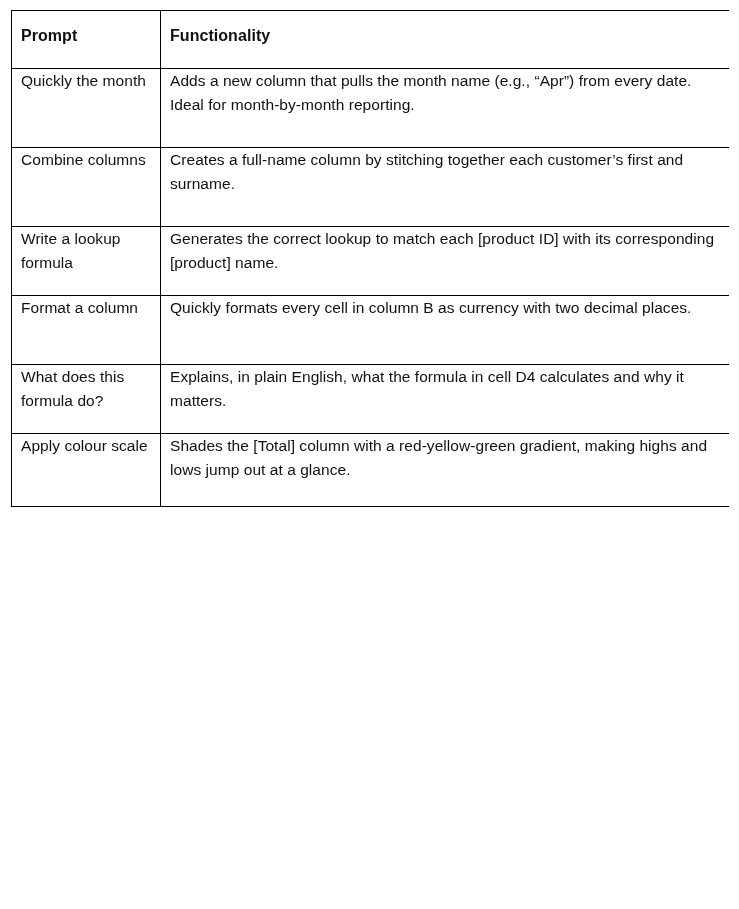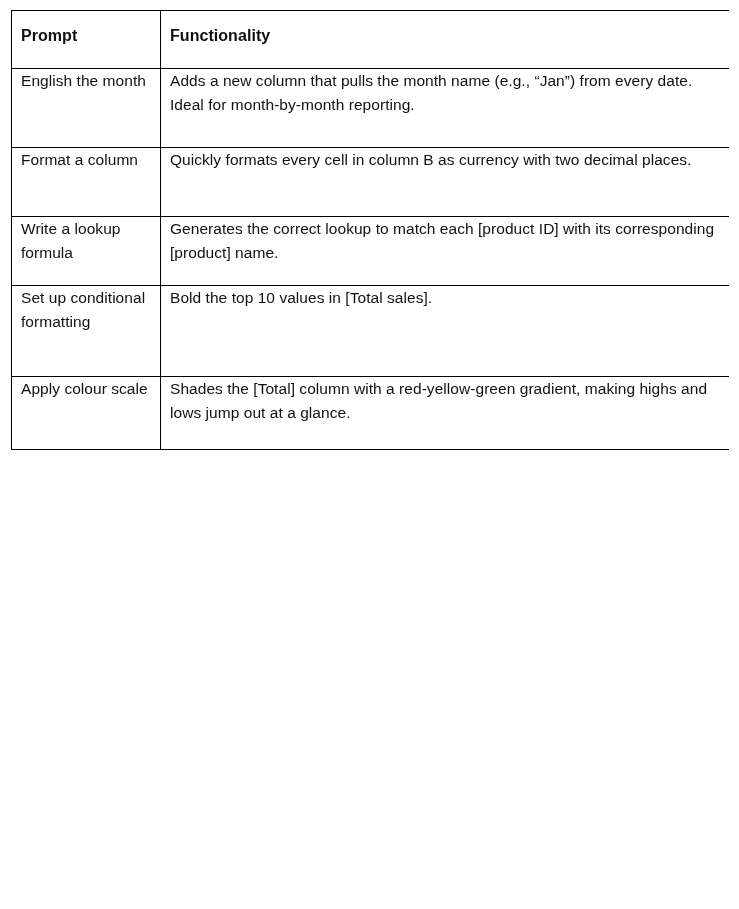--- a/index.html
+++ b/index.html
@@ -86,34 +86,38 @@
         <col class="col-func">
       </colgroup>
       <thead>
         <tr class="header-row">
           <th>Prompt</th>
           <th>Functionality</th>
         </tr>
       </thead>
       <tbody>
         <tr class="body-row">
-          <td class="r-h66">English the month</td>
-          <td class="r-h66">Adds a new column that pulls the month name (e.g., “Jan”) from every date. Ideal for month-by-month reporting.</td>
+          <td class="r-h66">Quickly the month</td>
+          <td class="r-h66">Adds a new column that pulls the month name (e.g., “Apr”) from every date. Ideal for month-by-month reporting.</td>
+        </tr>
+        <tr class="body-row">
+          <td class="r-h66">Combine columns</td>
+          <td class="r-h66">Creates a full-name column by stitching together each customer’s first and surname.</td>
+        </tr>
+        <tr class="body-row">
+          <td class="r-h56">Write a lookup formula</td>
+          <td class="r-h56">Generates the correct lookup to match each [product ID] with its corresponding [product] name.</td>
         </tr>
         <tr class="body-row">
           <td class="r-h56">Format a column</td>
           <td class="r-h56">Quickly formats every cell in column B as currency with two decimal places.</td>
         </tr>
         <tr class="body-row">
-          <td class="r-h56">Write a lookup formula</td>
-          <td class="r-h56">Generates the correct lookup to match each [product ID] with its corresponding [product] name.</td>
-        </tr>
-        <tr class="body-row">
-          <td class="r-h78">Set up conditional formatting</td>
-          <td class="r-h78">Bold the top 10 values in [Total sales].</td>
+          <td class="r-h56">What does this formula do?</td>
+          <td class="r-h56">Explains, in plain English, what the formula in cell D4 calculates and why it matters.</td>
         </tr>
         <tr class="body-row">
           <td class="r-h60">Apply colour scale</td>
           <td class="r-h60">Shades the [Total] column with a red-yellow-green gradient, making highs and lows jump out at a glance.</td>
         </tr>
 
       </tbody>
     </table>
   </div>
 </div>

